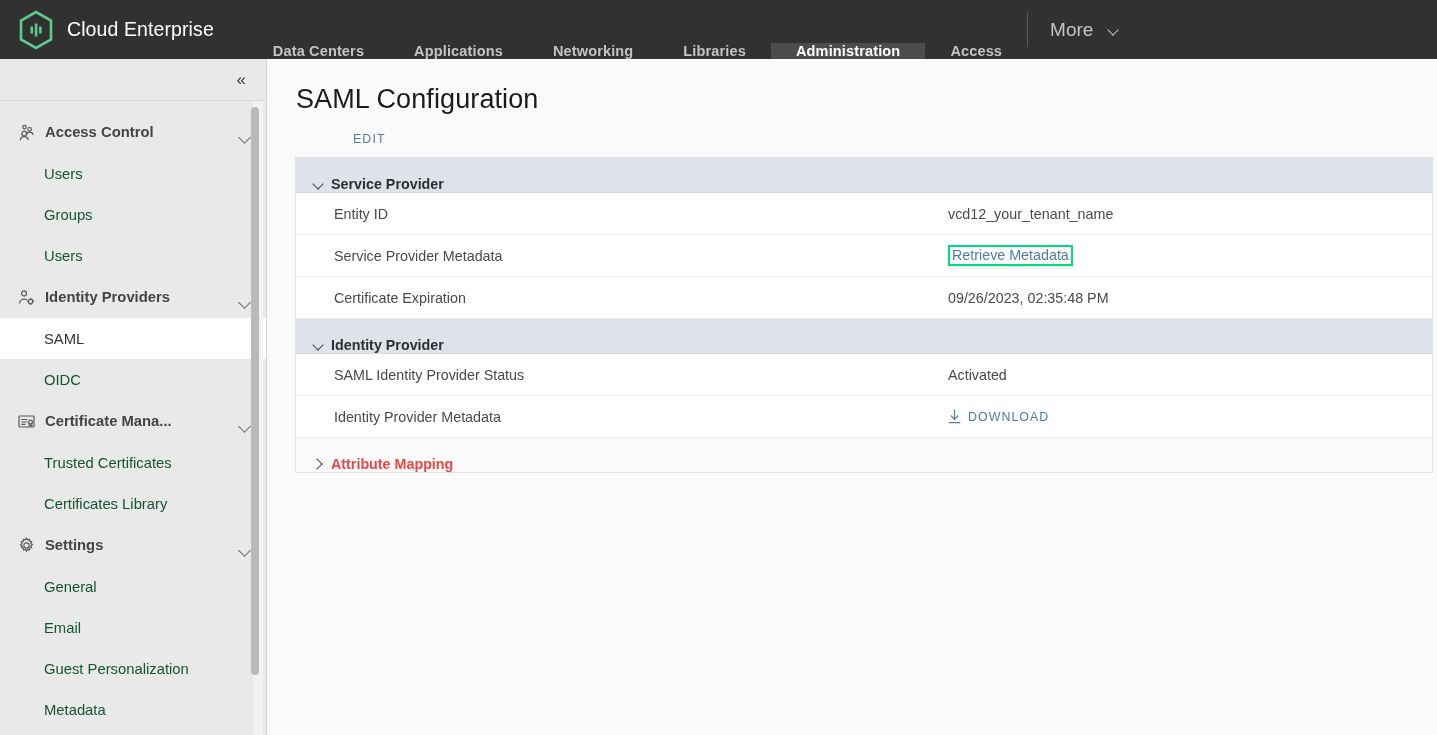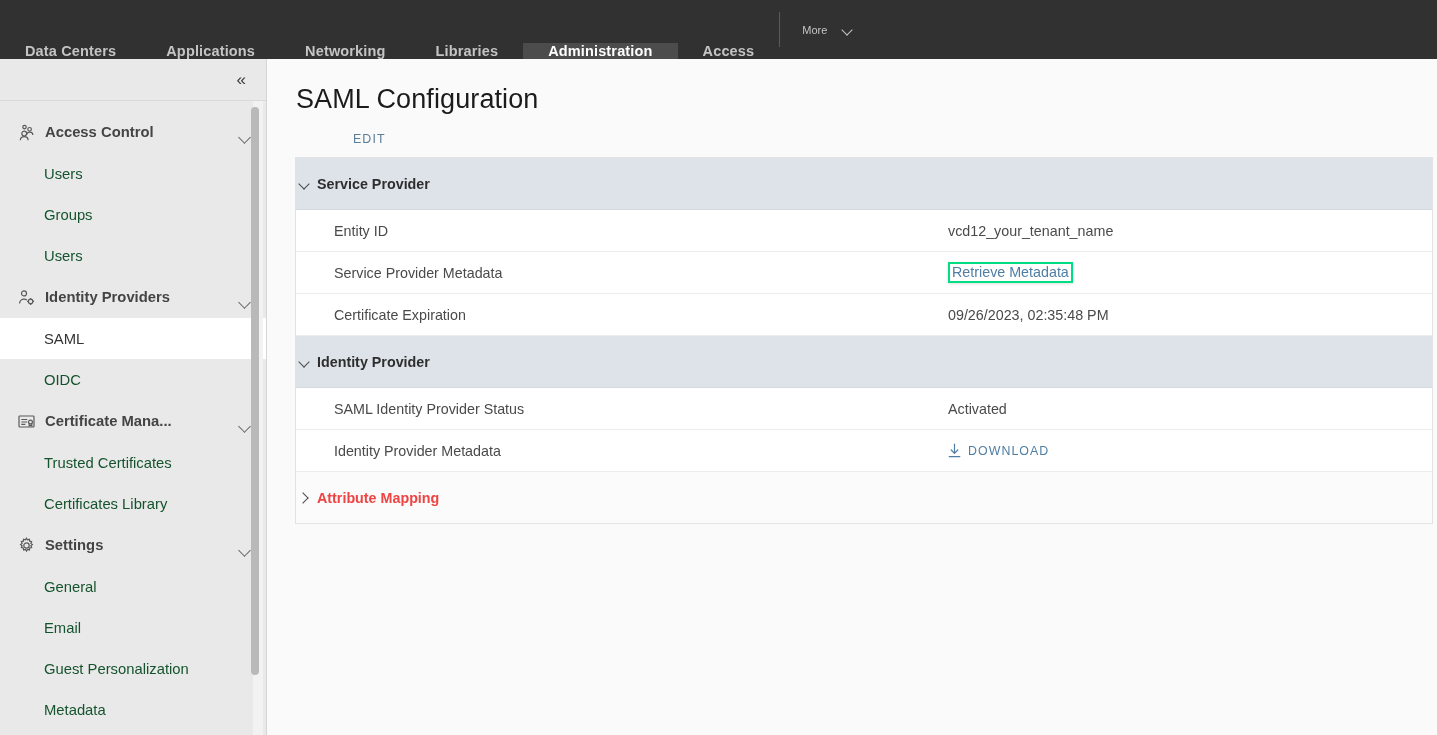--- a/index.html
+++ b/index.html
@@ -57,21 +57,21 @@
     background: #5a5a5a;
     margin: 12px 0;
     flex: none;
   }
   .nav-more {
     display: flex;
     align-items: center;
     gap: 16px;
     padding: 0 22px 0 22px;
     color: #c4c4c4;
-    font-size: 11px;
+    font-size: 19px;
     cursor: pointer;
   }
   .caret-down {
     width: 11px; height: 7px; display: inline-block;
     position: relative; flex: none;
   }
   .caret-down::before {
     content: "";
     position: absolute; left: 0; top: 0;
     width: 7px; height: 7px;
@@ -220,23 +220,24 @@
   
   .table {
     margin-left: 28px;
     margin-right: 4px;
     background: #ffffff;
     border: 1px solid #e2e2e2;
     border-bottom: none;
   }
   .sec-header {
     background: #dde3e8;
-    height: 52px;
-    display: flex;
-    align-items: center;
+    height: 35px;
+    display: flex;
+    align-items: flex-end;
+    padding-left: 14px;
     cursor: pointer;
     border-bottom: 1px solid #d4dae0;
   }
   .sec-header.collapsed {
     background: #fbfbfb;
     border-bottom: 1px solid #e4e4e4;
   }
   .sec-chev {
     width: 16px; height: 16px; flex: none;
     margin-right: 5px;
@@ -307,20 +308,29 @@
     font-size: 12.4px;
     letter-spacing: 1.05px;
     cursor: pointer;
   }
   .dl-icon { width: 13px; height: 15px; flex: none; display: block; }
 </style>
 </head>
 <body>
 
 <div class="topnav">
+  <div class="brand">
+    <svg class="brand-logo" viewBox="0 0 36 40">
+      <path d="M18 2 L33 10.6 L33 29.4 L18 38 L3 29.4 L3 10.6 Z" fill="none" stroke="#5cc98e" stroke-width="2.6"></path>
+      <rect x="12.5" y="16.5" width="2.6" height="7" fill="#5cc98e"></rect>
+      <rect x="16.8" y="13.5" width="2.6" height="13" fill="#5cc98e"></rect>
+      <rect x="21.1" y="16.5" width="2.6" height="7" fill="#5cc98e"></rect>
+    </svg>
+    <span class="brand-title">Cloud Enterprise</span>
+  </div>
 
   <div class="nav-items">
     <div class="nav-item">Data Centers</div>
     <div class="nav-item">Applications</div>
     <div class="nav-item">Networking</div>
     <div class="nav-item">Libraries</div>
     <div class="nav-item active">Administration</div>
     <div class="nav-item">Access</div>
   </div>
 

